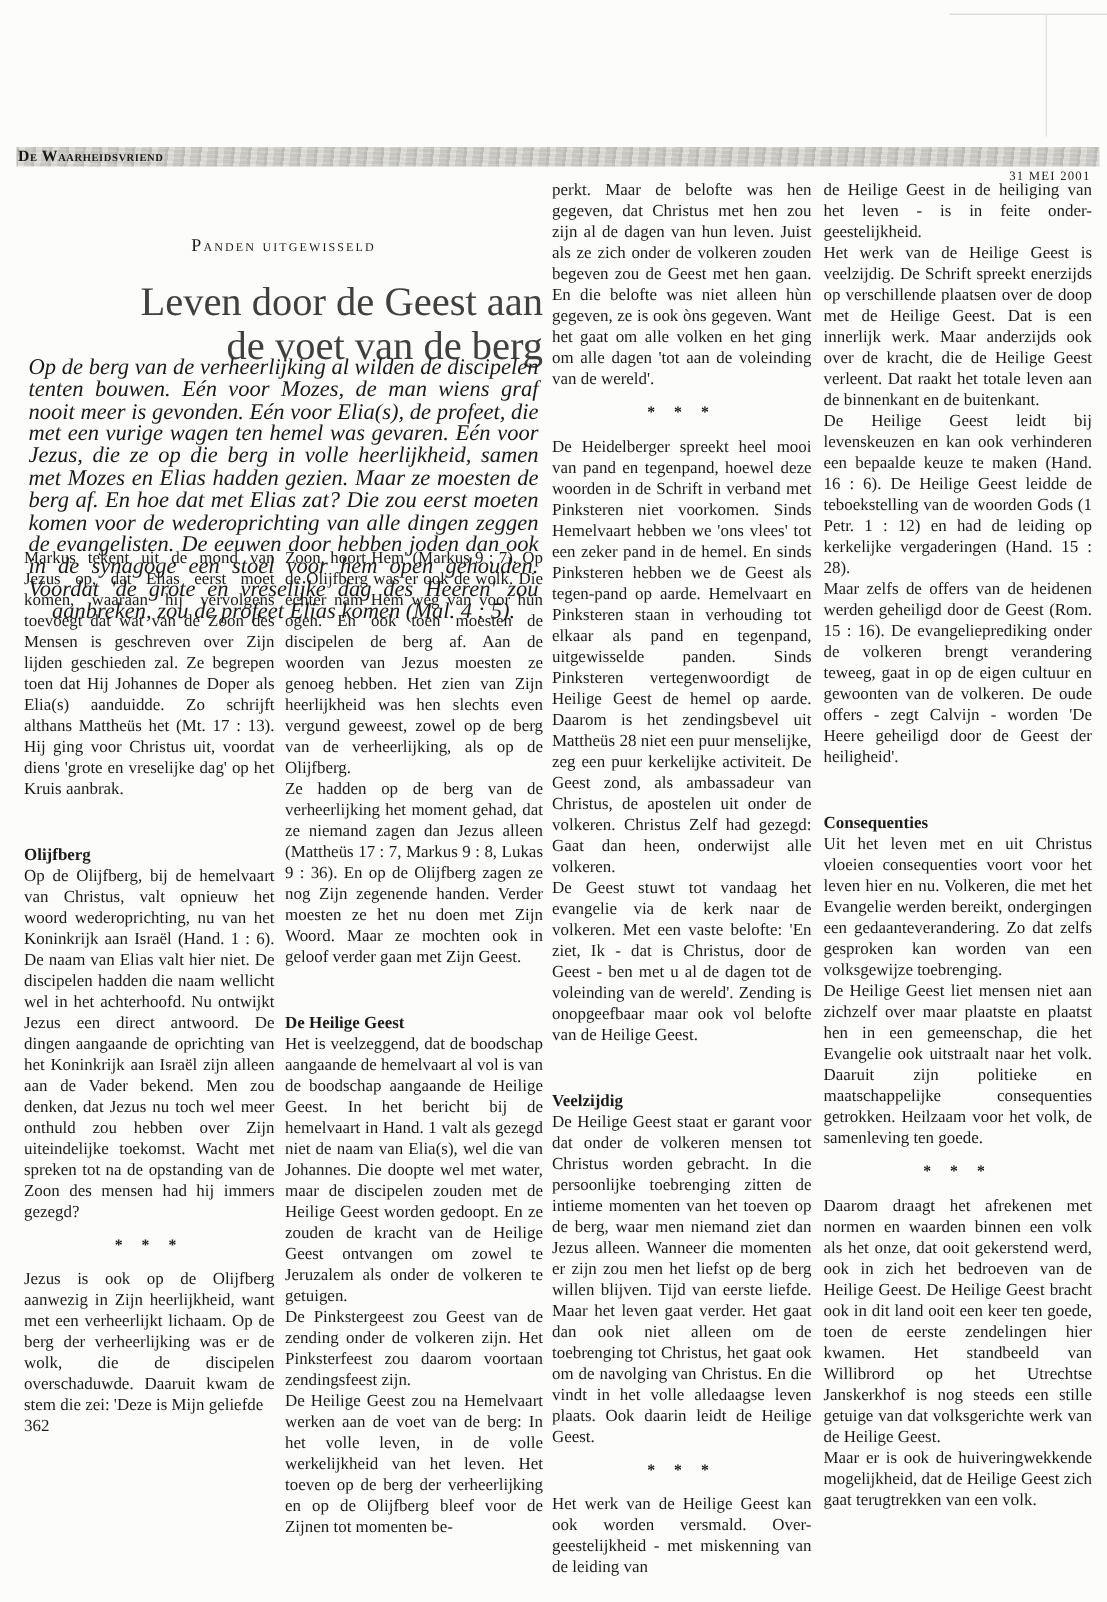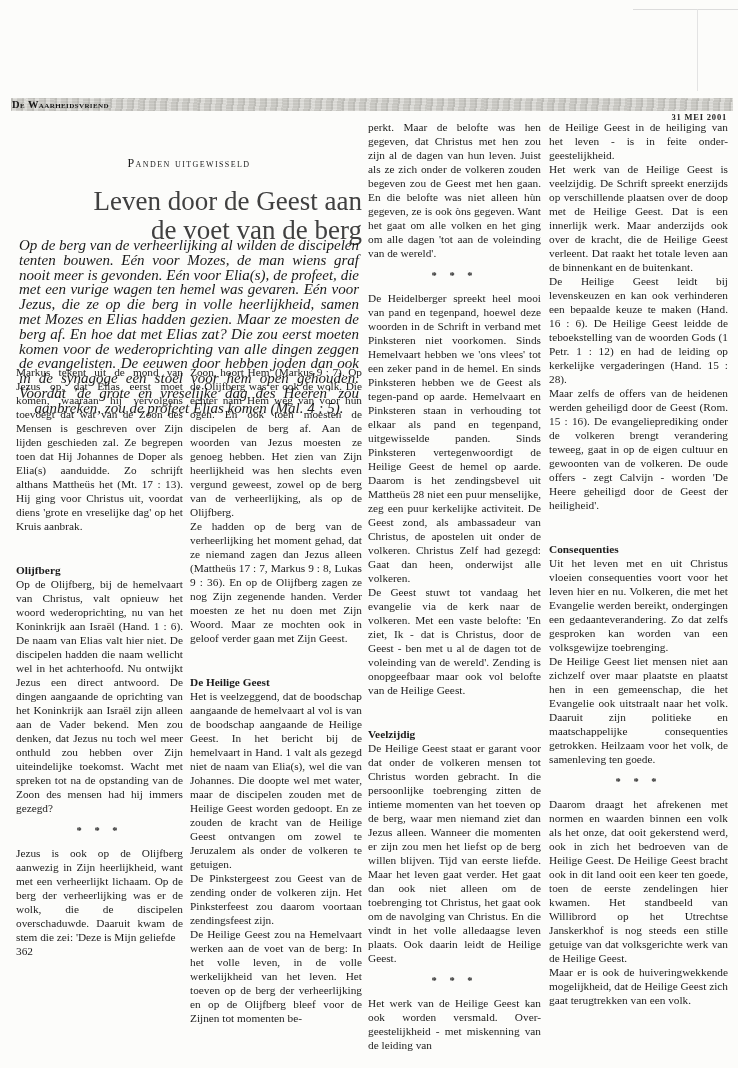--- a/index.html
+++ b/index.html
@@ -20,21 +20,21 @@
     background-image:
       repeating-linear-gradient(96deg, rgba(110,110,105,.20) 0 2px, rgba(255,255,255,.18) 2px 6px, rgba(140,140,135,.12) 6px 11px),
       repeating-linear-gradient(2deg, rgba(255,255,255,.10) 0 1px, rgba(120,120,115,.08) 1px 3px);
     display:flex; justify-content:space-between; align-items:center;
     padding:0 6px 0 1px; box-sizing:border-box;
   }
   .band .name {
     font-variant:small-caps; font-weight:bold; font-size:10.5px; letter-spacing:.4px; color:#161616;
   }
   .band .date {
-    font-weight:bold; font-size:8.5px; letter-spacing:.8px; color:#222;margin-top:24px;
+    font-weight:normal; font-size:8.5px; letter-spacing:.8px; color:#222;margin-top:24px;
   }
 
   
   .art-h { position:absolute; top:9px; left:633px; width:105px; height:1px; background:#dcdcdc; }
   .art-v { position:absolute; top:9px; left:697px; width:1px; height:82px; background:#e3e3e3; }
 
   
   .kicker {
     position:absolute; left:16px; top:156px; width:346px;
     text-align:center; font-variant:small-caps; font-size:12px; letter-spacing:1.4px; color:#1b1b1b;

